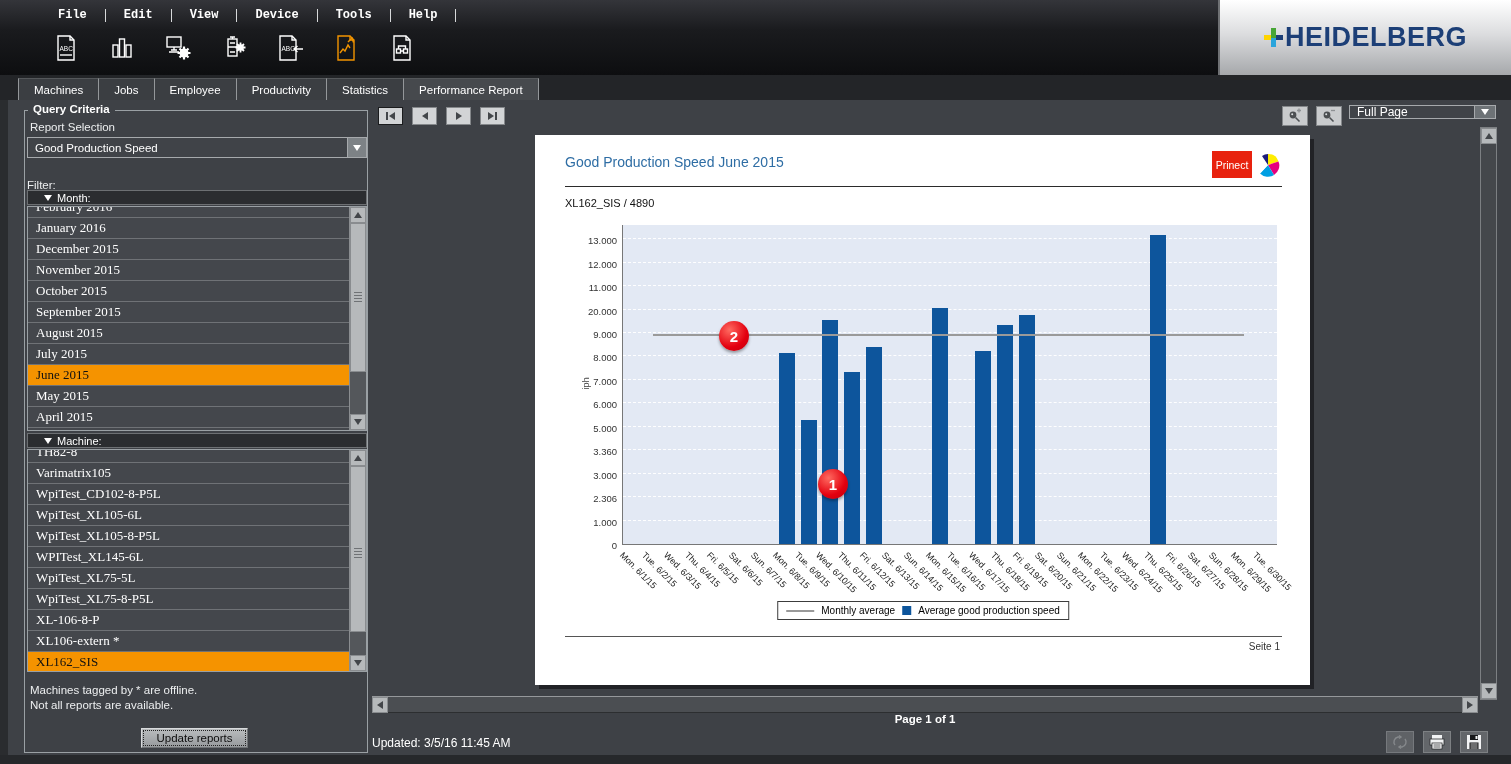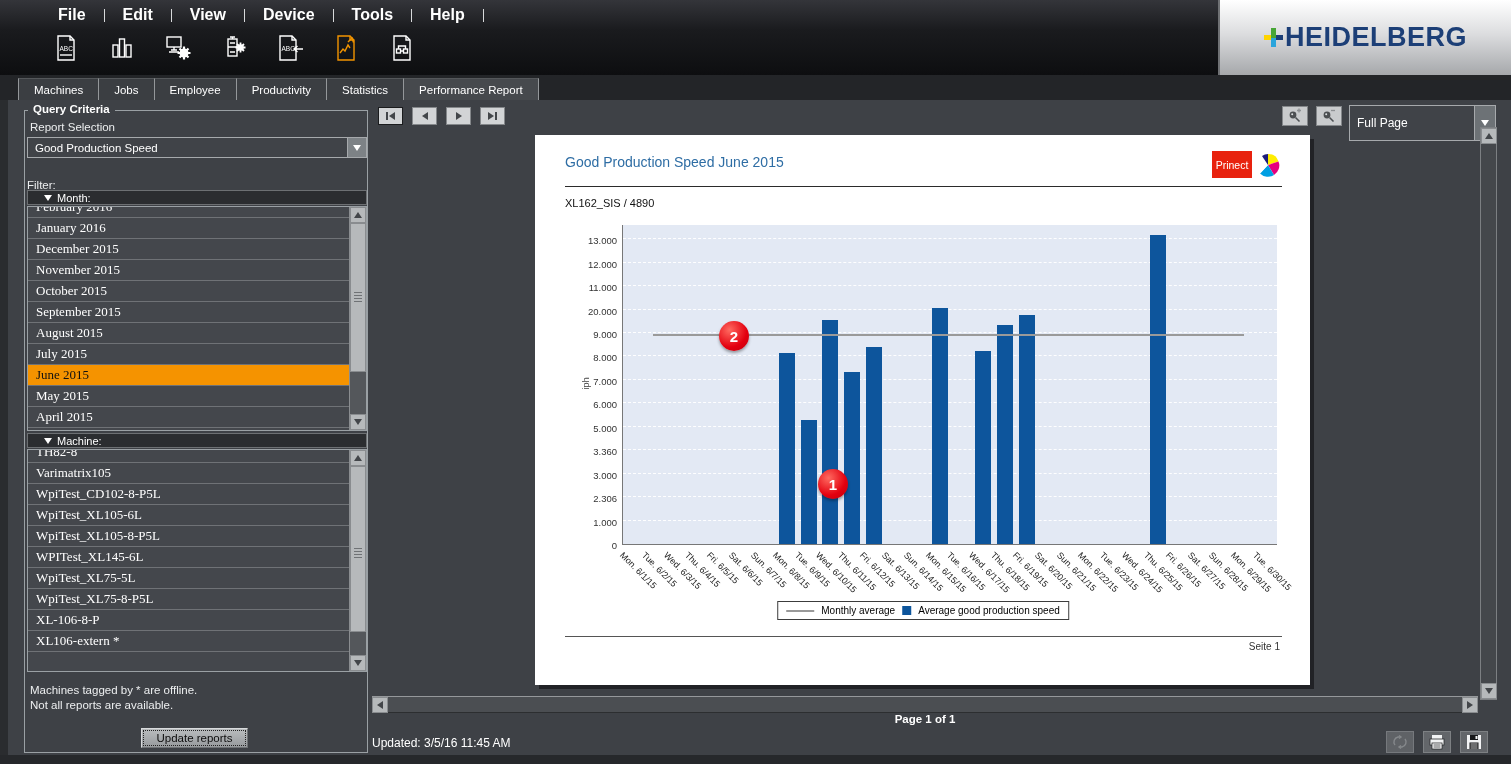--- a/index.html
+++ b/index.html
@@ -4,21 +4,21 @@
 <style>
   * { margin:0; padding:0; box-sizing:border-box; }
   body { background:#222; font-family:"Liberation Sans", sans-serif; }
   .app { position:relative; width:1511px; height:764px; background:#3e4146; overflow:hidden;
          font-family:"Liberation Sans", sans-serif; }
 
   
   .topbar { position:absolute; left:0; top:0; width:1511px; height:75px;
             background:linear-gradient(180deg,#34353a 0%, #1a1b1e 40%, #0d0e10 100%); }
   .menubar { position:absolute; left:40px; top:2px; height:26px; display:flex; align-items:center; }
-  .menu-item { color:#fff; font-weight:bold; font-size:16px; padding:0 18px; cursor:default; }
+  .menu-item { color:#fff; font-weight:bold; font-size:12px; padding:0 18px; cursor:default;font-family:Liberation Mono, monospace; }
   .menu-sep { width:1px; height:13px; background:#d7d9db; }
   .toolbar { position:absolute; left:48px; top:30px; display:flex; gap:20px; }
   .tool-btn { width:36px; height:36px; display:flex; align-items:center; justify-content:center; }
 
   .logo-panel { position:absolute; right:0; top:0; width:293px; height:75px;
                 background:linear-gradient(180deg,#ffffff 0%, #dcdddf 45%, #a6a8ab 100%);
                 border-left:2px solid #6f7174; display:flex; align-items:center; justify-content:center; }
   .hd-logo { display:flex; align-items:center; gap:2px; }
   .hd-plus { position:relative; width:19px; height:19px; }
   .hd-plus .h1 { position:absolute; left:0; top:7px; width:10px; height:5px; background:#ffd400; }
@@ -294,20 +294,21 @@
         <div class="list-item">TH82-8</div>
         <div class="list-item">Varimatrix105</div>
         <div class="list-item">WpiTest_CD102-8-P5L</div>
         <div class="list-item">WpiTest_XL105-6L</div>
         <div class="list-item">WpiTest_XL105-8-P5L</div>
         <div class="list-item">WPITest_XL145-6L</div>
         <div class="list-item">WpiTest_XL75-5L</div>
         <div class="list-item">WpiTest_XL75-8-P5L</div>
         <div class="list-item">XL-106-8-P</div>
         <div class="list-item">XL106-extern *</div>
+        <div class="list-item selected">XL162_SIS</div>
       </div>
     <div class="vscroll">
       <div class="sb-btn">
           <span class="tri-up-sm"></span>
         </div>
       <div class="sb-track">
         <div class="sb-thumb" style="top:0; height:88%;">
             <span class="grip" style="margin-top:58%;">
               <i></i>
               <i></i>
@@ -350,21 +351,21 @@
     </svg>
   </div>
   <div class="zoom-btn" style="left:1316px;">
     <svg width="16" height="16" viewBox="0 0 16 16">
       <circle cx="6" cy="7" r="3.4" fill="#4c4f52"></circle>
         <circle cx="5.2" cy="6.2" r="1" fill="#dfe1e3"></circle>
       <path d="M8.5 9.5 l4 4" stroke="#4c4f52" stroke-width="1.6"></path>
       <path d="M10 2.5 h4" stroke="#8d9093" stroke-width="1.3"></path>
     </svg>
   </div>
-  <div class="combo fullpage-combo" style="height:36px;">
+  <div class="combo fullpage-combo" style="height:14px;">
     <span class="combo-text" style="font-size:12px;">Full Page</span>
     <span class="arrow-btn" style="width:21px;">
         <span class="tri-down-w"></span>
       </span>
   </div>
 
   <div class="report-page">
     <div class="rp-title">Good Production Speed June 2015</div>
     <div class="prinect-badge">Prinect</div>
     <svg class="prinect-flower" width="28" height="28" viewBox="0 0 28 28">

